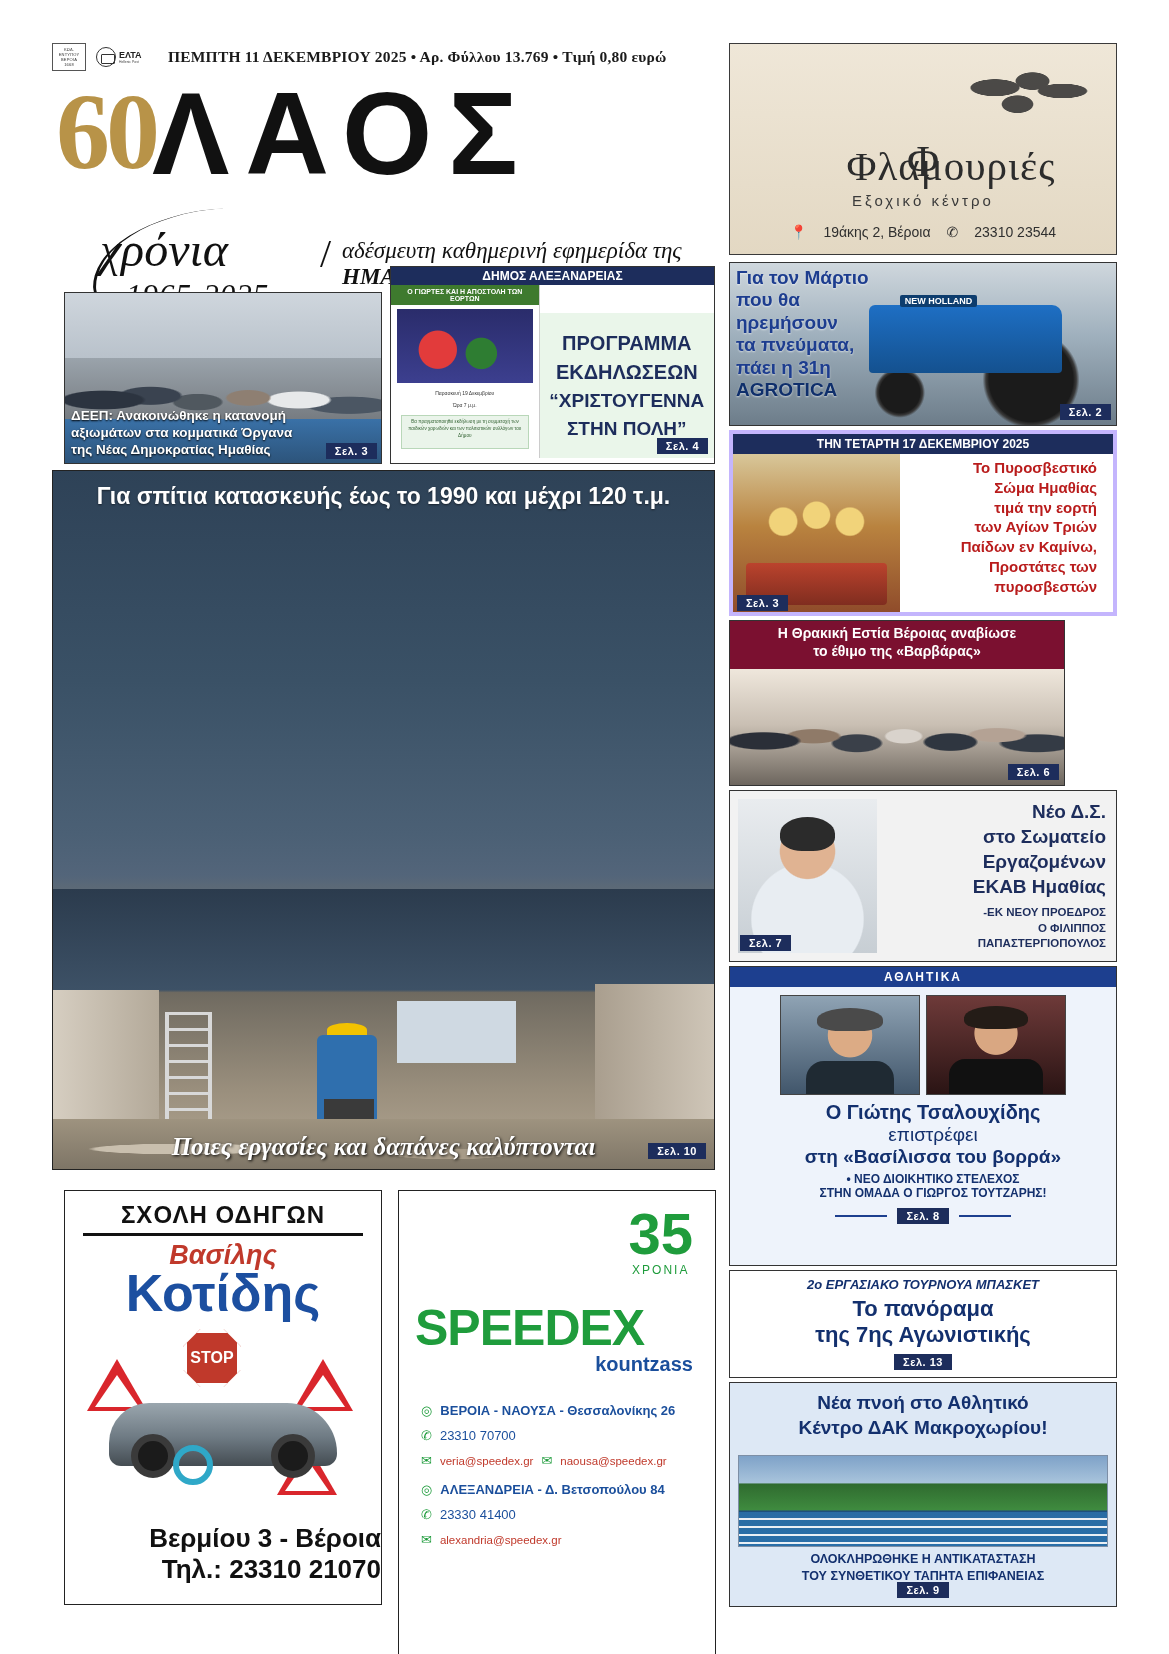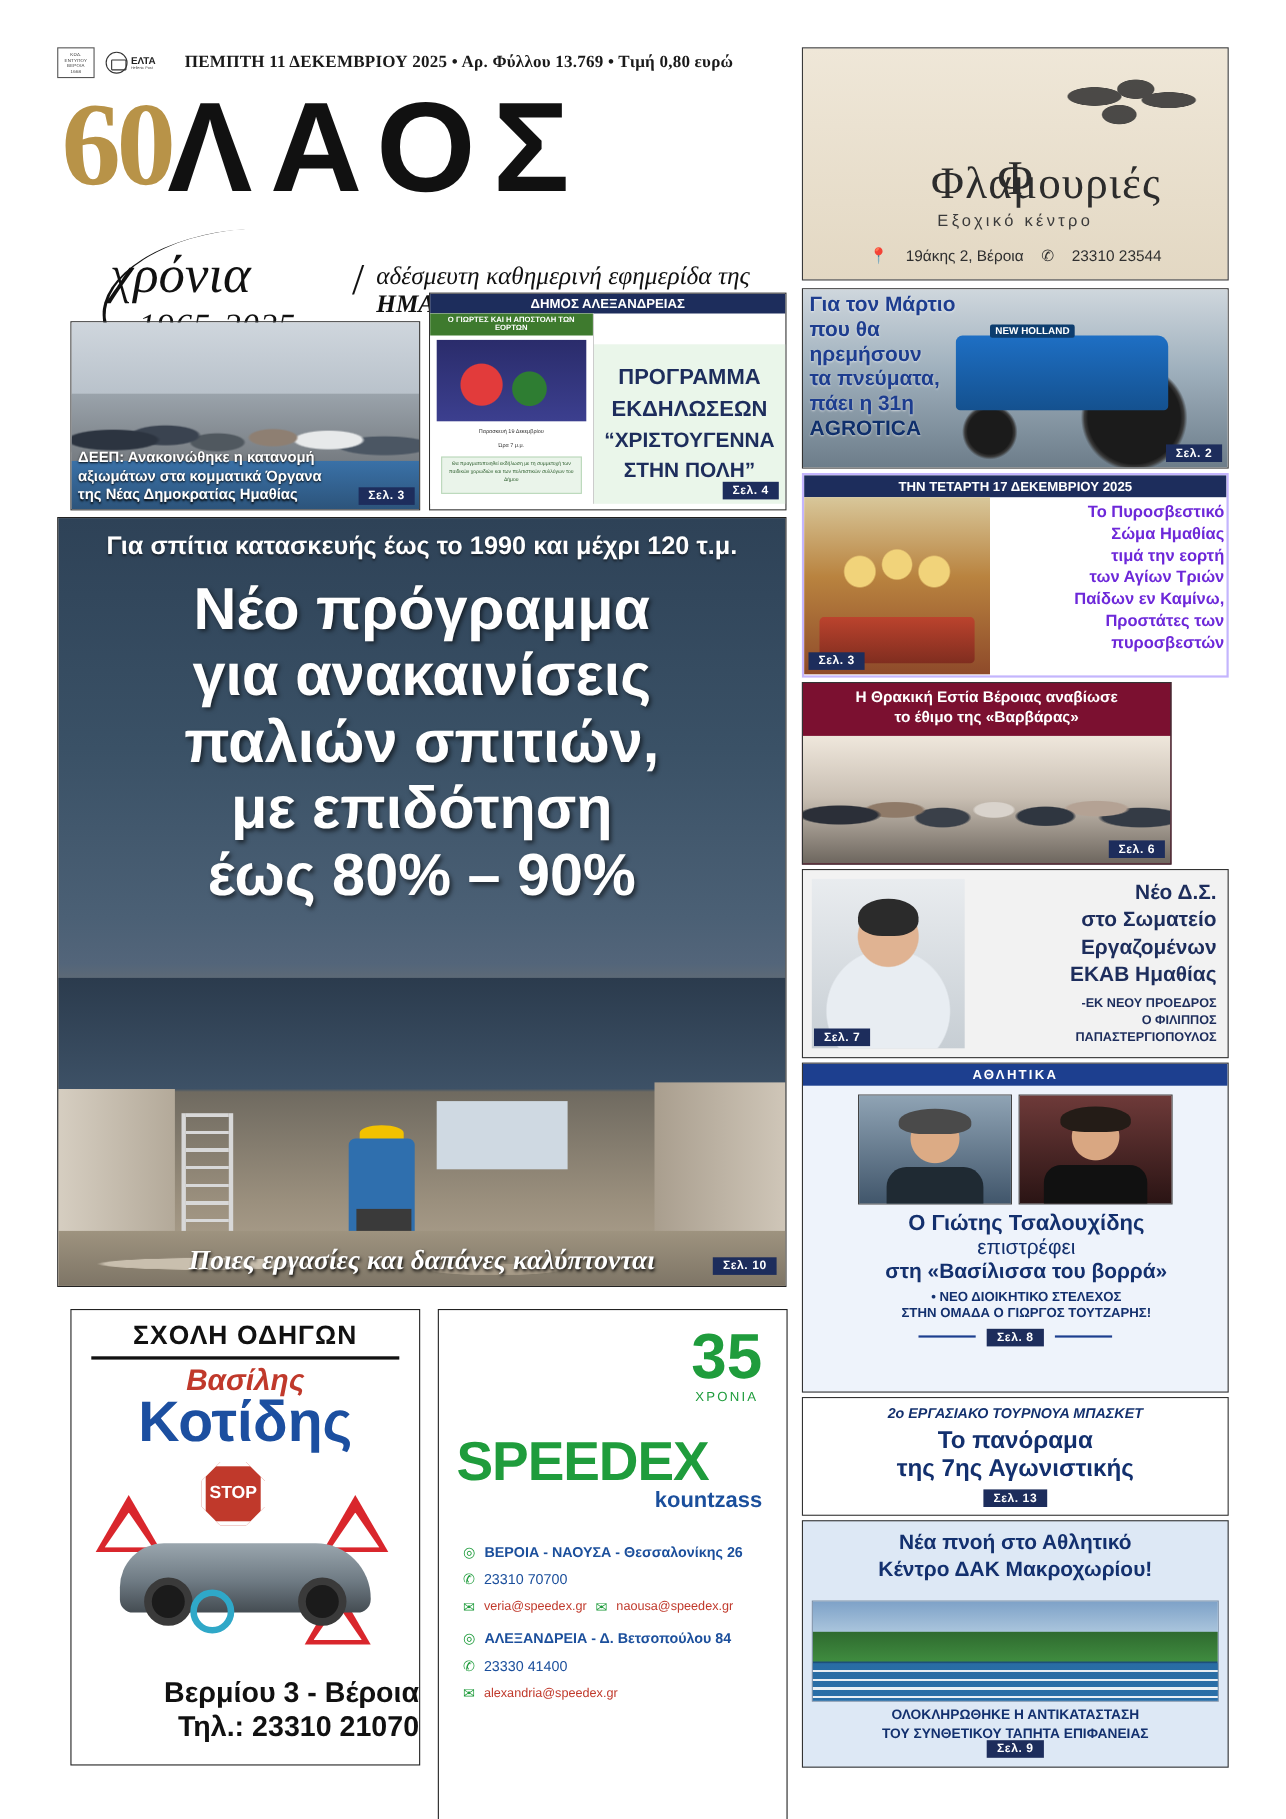--- a/index.html
+++ b/index.html
@@ -329,28 +329,28 @@
       <div>Για τον Μάρτιο</div>
       <div>που θα</div>
       <div>ηρεμήσουν</div>
       <div>τα πνεύματα,</div>
       <div>πάει η 31η</div>
       <div style="color:#0f2f6b;">AGROTICA</div>
     </div>
     <span class="sel" style="position:absolute; right:5px; bottom:5px;">Σελ. 2</span>
   </div>
 
-  <div class="box" style="left:729px; top:430px; width:388px; height:186px; border:2px solid #c4b5fd; background:#fff;">
+  <div class="box" style="left:729px; top:430px; width:388px; height:186px; border:4px solid #c4b5fd; background:#fff;">
     <div style="background:#1d2d5c; color:#fff; text-align:center; font-size:12px; font-weight:bold; padding:3px;">ΤΗΝ ΤΕΤΑΡΤΗ 17 ΔΕΚΕΜΒΡΙΟΥ 2025</div>
     <div style="display:flex; height:161px;">
       <div style="width:44%; position:relative;">
         <div class="ph ph-icon"></div>
         <span class="sel" style="position:absolute; left:4px; bottom:4px;">Σελ. 3</span>
       </div>
-      <div style="flex:1; padding:4px 2px; text-align:right; color:#6d28d9; font-weight:bold; font-size:15px; line-height:1.32;">
+      <div style="flex:1; padding:4px 16px; text-align:right; color:#b91c1c; font-weight:bold; font-size:15px; line-height:1.32;">
         <div>Το Πυροσβεστικό</div>
         <div>Σώμα Ημαθίας</div>
         <div>τιμά την εορτή</div>
         <div>των Αγίων Τριών</div>
         <div>Παίδων εν Καμίνω,</div>
         <div>Προστάτες των</div>
         <div>πυροσβεστών</div>
       </div>
     </div>
   </div>
@@ -435,28 +435,20 @@
     </div>
     <div style="position:absolute; left:0; right:0; bottom:8px; text-align:center;">
       <span class="sel">Σελ. 9</span>
     </div>
   </div>
 
   <div class="box" style="left:52px; top:470px; width:663px; height:700px; border:1px solid #222;
               background: linear-gradient(180deg,#2e4257 0%,#3a5166 30%,#4b6075 52%,#53657a 58%,#5d6a76 60%, #6a6f72 62%, #7b7b79 100%);">
     <div style="padding:12px 10px 0; text-align:center;">
       <div style="font-size:23px; font-weight:bold; color:#ffffff; text-shadow:0 1px 2px rgba(0,0,0,.5);">Για σπίτια κατασκευής έως το 1990 και μέχρι 120 τ.μ.</div>
-    </div>
-    <div style="text-align:center; margin-top:14px; color:#fff; font-weight:bold; line-height:1.12;
-                text-shadow:2px 2px 4px rgba(0,0,0,.55); font-size:54px;">
-      <div>Νέο πρόγραμμα</div>
-      <div>για ανακαινίσεις</div>
-      <div>παλιών σπιτιών,</div>
-      <div>με επιδότηση</div>
-      <div>έως 80% – 90%</div>
     </div>
     <div style="position:absolute; left:0; right:0; top:418px; bottom:0;">
       <div class="ph ph-constr">
         <div class="wall-left"></div>
         <div class="wall-right"></div>
         <div class="window"></div>
         <div class="ladder"></div>
         <div class="helmet"></div>
         <div class="worker"></div>
         <div class="pants"></div>

